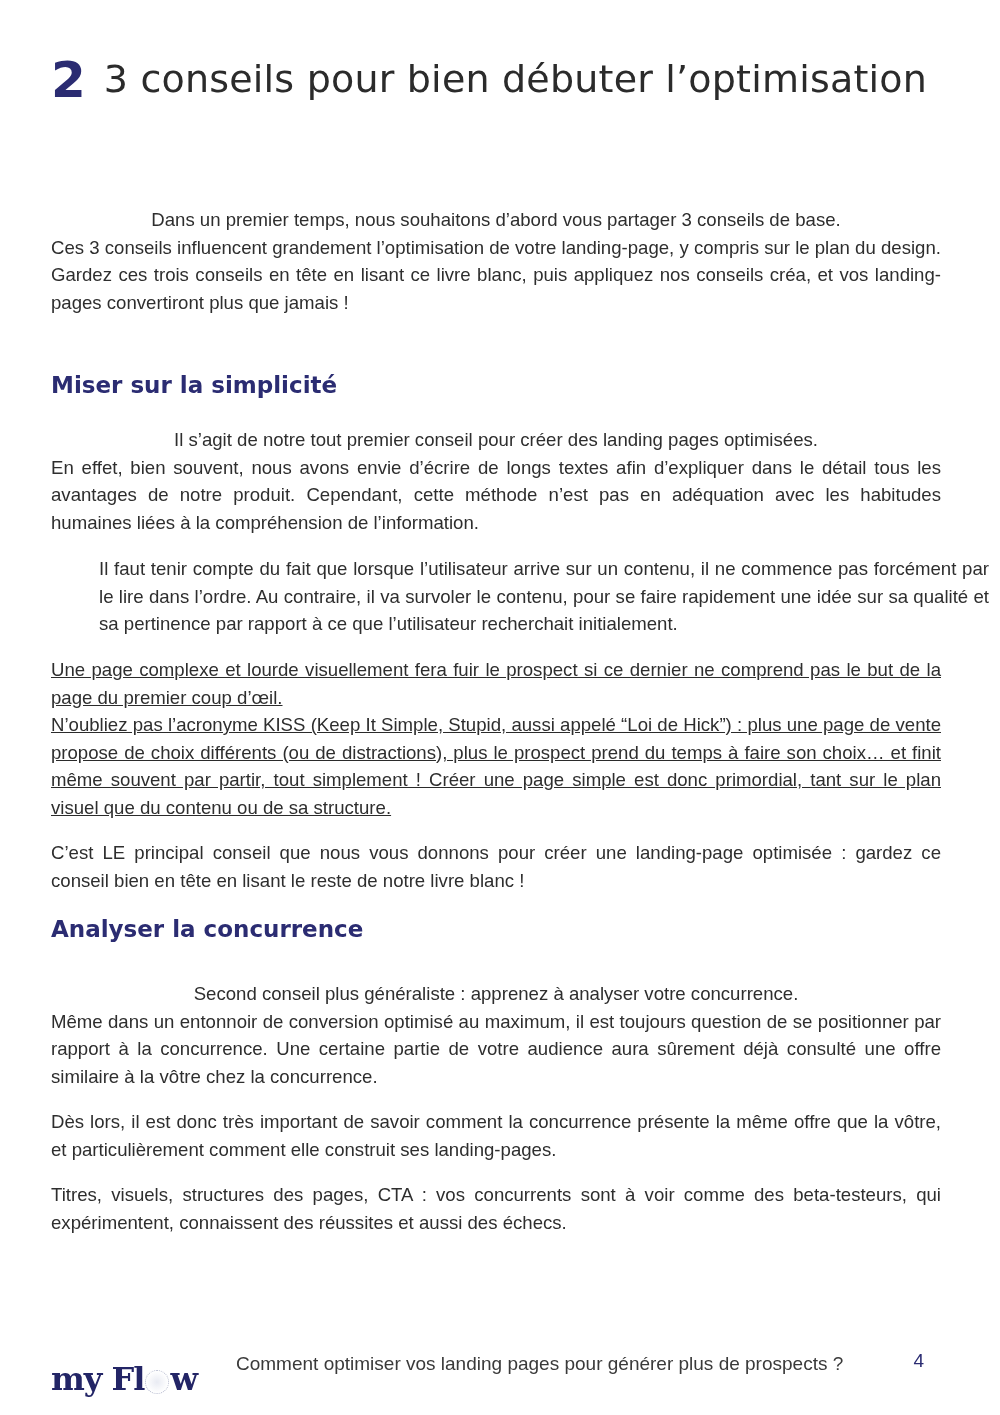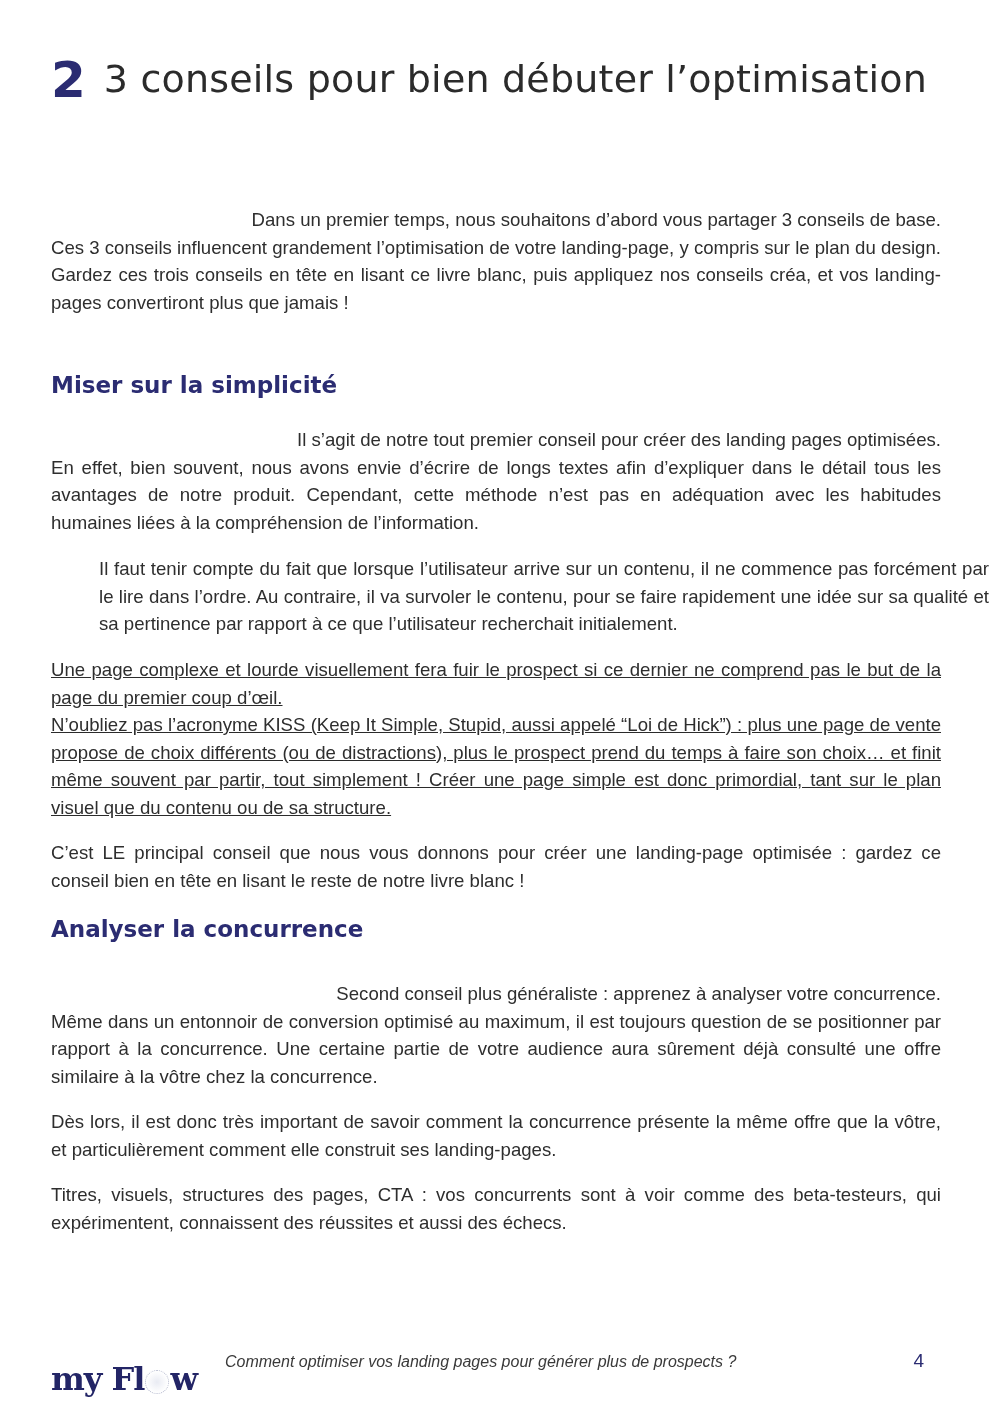--- a/index.html
+++ b/index.html
@@ -5,30 +5,30 @@
     html, body { margin: 0; padding: 0; background: #ffffff; }
     body { width: 1000px; height: 1415px; position: relative; overflow: hidden;
            font-family: "Liberation Sans", sans-serif; color: #2b2b2b; }
     .page { position: absolute; left: 51px; top: 0; width: 890px; }
     .title-block { position: absolute; top: 44px; left: 0; display: flex; align-items: flex-start; }
     .chapter-num { font-family: "DejaVu Sans", sans-serif; font-weight: bold; font-size: 50px; color: #2b2c72;
                    line-height: 60px; margin-right: 18px; margin-top: 6px; }
     .chapter-title { font-family: "DejaVu Sans", sans-serif; font-size: 38px; line-height: 51px; color: #2b2b2b;
                      font-weight: normal; margin: 10px 0 0 0; letter-spacing: 0.2px; }
     p.body { font-size: 18.6px; line-height: 27.5px; margin: 0; text-align: justify; color: #2e2e2e; }
-    p.body.left { text-align: right; }
+    p.body.left { text-align: center; }
     .h2 { font-family: "DejaVu Sans", sans-serif; font-weight: bold; color: #2b2c72; font-size: 23px; margin: 0; }
     .abs { position: absolute; left: 0; width: 890px; }
     .footer { position: absolute; top: 1344px; left: 51px; width: 890px; height: 40px; }
     .logo { position: absolute; left: 0; top: 16px; font-family: "DejaVu Serif", serif; font-weight: bold;
             font-size: 32px; color: #232566; letter-spacing: -1px; display: flex; align-items: center; }
     .logo .o { display: inline-block; width: 22px; height: 22px; border-radius: 50%;
                border: 1px dotted #b8bcd0; margin: 6px 1px 0 1px; position: relative;
                background: radial-gradient(circle, #e9ebf3 0%, #ffffff 70%); }
-    .footer-text { position: absolute; left: 174px; top: 9px; font-size: 16px; color: #3a3a3a; font-style: italic; }
+    .footer-text { position: absolute; left: 185px; top: 9px; font-size: 19px; color: #3a3a3a; }
     .page-num { position: absolute; right: 17px; top: 6px; font-size: 19px; color: #2b2c72; }
   </style>
 </head>
 <body>
 
 <div class="page">
 
   <div class="title-block">
     <div class="chapter-num">2</div>
     <h1 class="chapter-title">

